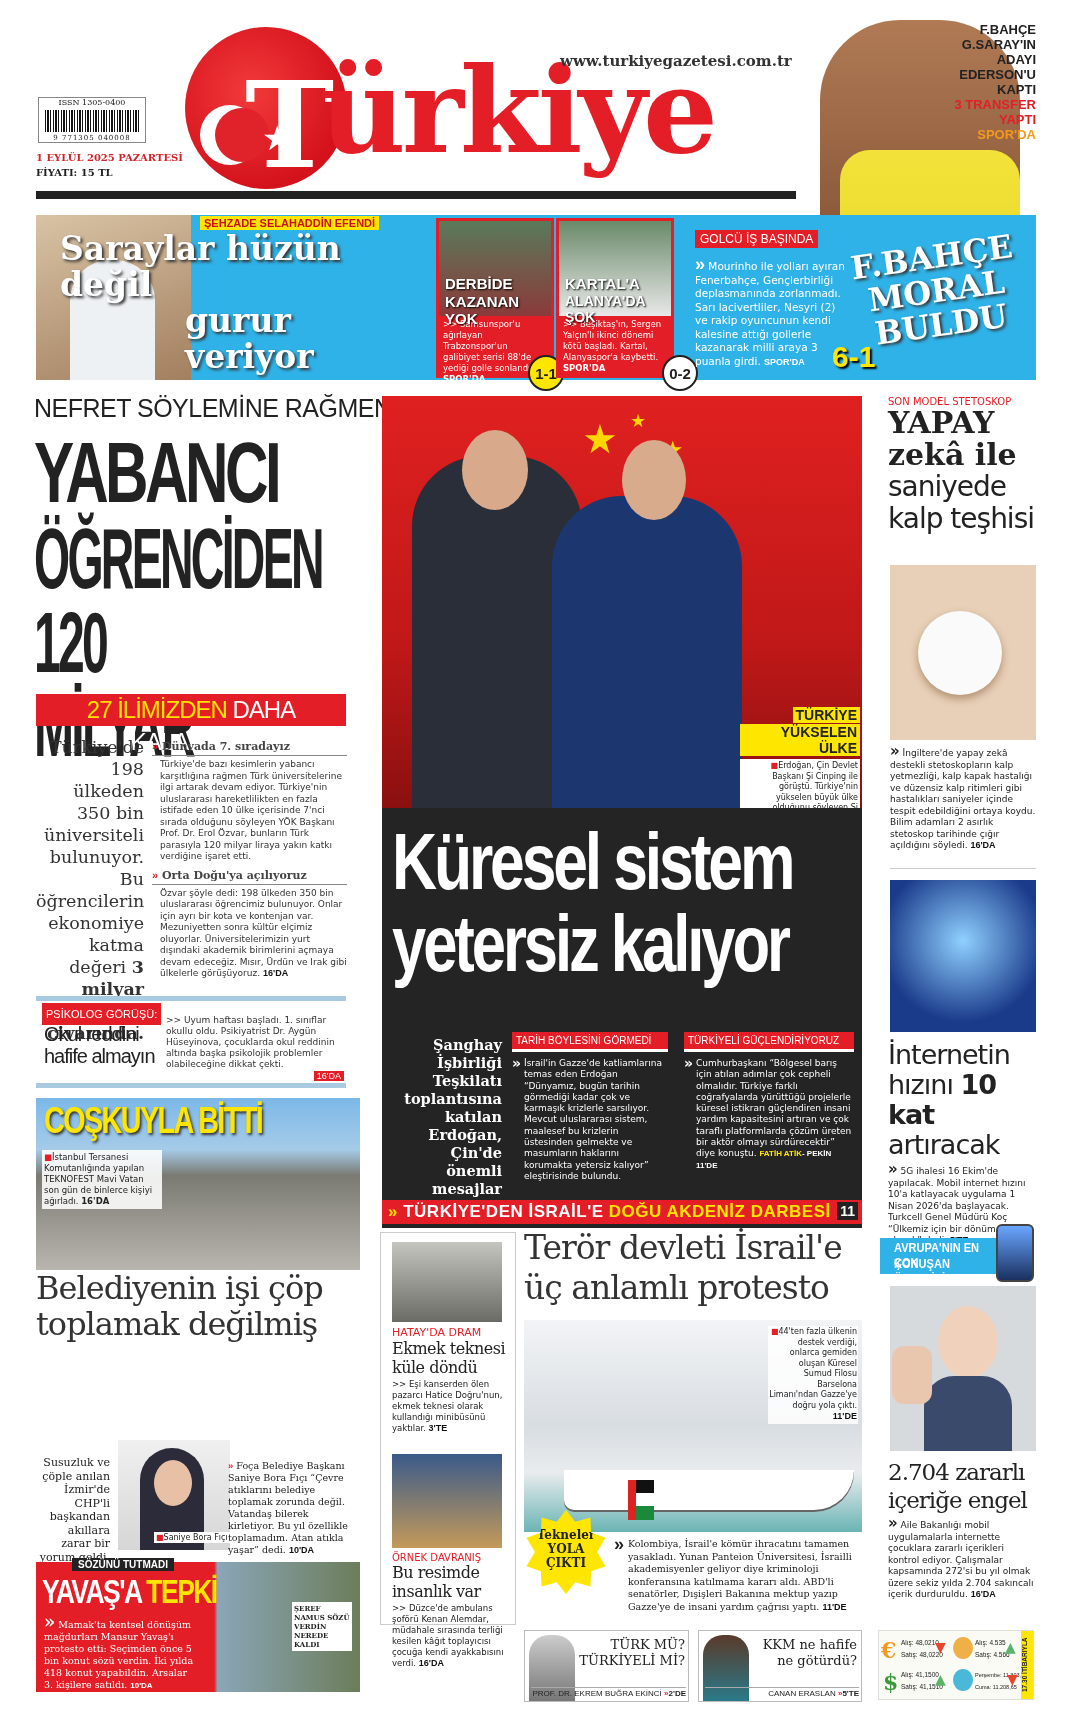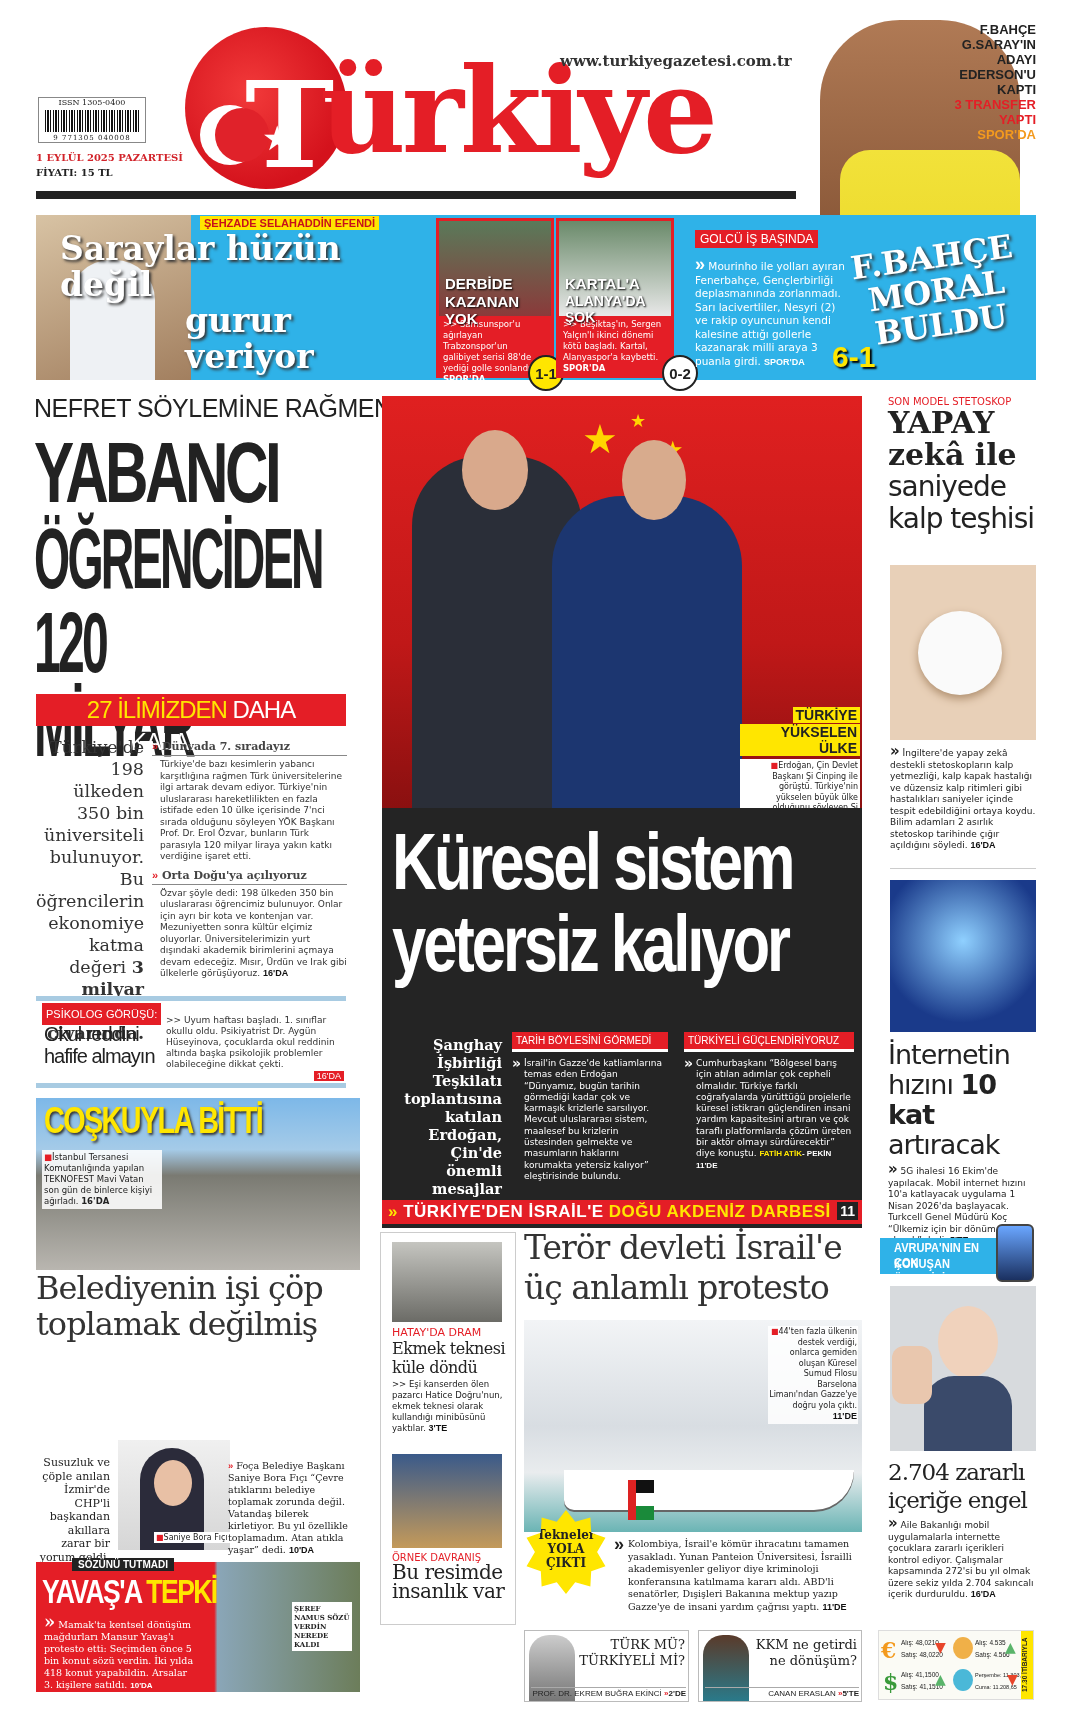--- a/index.html
+++ b/index.html
@@ -196,21 +196,22 @@
 <div class="abs" style="left:380px;top:1232px;width:136px;height:393px;border:1px solid #ccc"></div>
 <div class="abs photo" style="left:392px;top:1242px;width:110px;height:80px;background:linear-gradient(#c5c5c0,#6b6b66)"></div>
 <div class="abs" style="left:392px;top:1326px;width:118px">
   <div class="sans" style="color:#e41e26;font-size:11px">HATAY'DA DRAM</div>
   <div class="serif" style="font-size:16px;line-height:19px;letter-spacing:-0.5px">Ekmek teknesi küle döndü</div>
   <div class="sans" style="font-size:8.5px;line-height:11px;margin-top:2px"><span>&gt;&gt; Eşi kanserden ölen pazarcı Hatice Doğru'nun, ekmek teknesi olarak kullandığı minibüsünü yaktılar.</span> <b class="ref">3'TE</b></div>
 </div>
 <div class="abs photo" style="left:392px;top:1454px;width:110px;height:94px;background:linear-gradient(#3a5a8a,#c49a5a)"></div>
 <div class="abs" style="left:392px;top:1552px;width:118px">
   <div class="sans" style="color:#e41e26;font-size:10px">ÖRNEK DAVRANIŞ</div>
-  <div class="serif" style="font-size:20px;line-height:19px;letter-spacing:-0.5px">Bu resimde insanlık var</div>
+  <div class="serif" style="font-size:16px;line-height:19px;letter-spacing:-0.5px">Bu resimde insanlık var</div>
+  <div class="sans" style="font-size:8.5px;line-height:11px;margin-top:2px"><span>&gt;&gt; Düzce'de ambulans şoförü Kenan Alemdar, müdahale sırasında terliği kesilen kâğıt toplayıcısı çocuğa kendi ayakkabısını verdi.</span> <b class="ref">16'DA</b></div>
 </div>
 
 <div class="abs serif" style="left:524px;top:1228px;font-size:33px;letter-spacing:-1px;color:#333">Terör devleti İsrail'e</div>
 <div class="abs serif" style="left:524px;top:1268px;font-size:33px;letter-spacing:-1px;color:#333">üç anlamlı protesto</div>
 <div class="abs photo" style="left:524px;top:1320px;width:338px;height:212px;background:linear-gradient(#f2f4f6 0,#d8dde2 50%,#e9ecee 72%,#6ab4b4 100%)">
   <div style="position:absolute;left:40px;top:150px;width:290px;height:40px;background:#fff;border-radius:0 0 80px 20px;box-shadow:0 2px 0 #666"></div>
   <div style="position:absolute;left:104px;top:160px;width:26px;height:40px;background:linear-gradient(90deg,#d22 0 30%,transparent 30%),linear-gradient(#111 0 33%,#fff 33% 66%,#1a8a3a 66%)"></div>
 </div>
 <div class="abs sans" style="left:768px;top:1326px;width:90px;background:rgba(255,255,255,.85);font-size:8px;line-height:10.5px;text-align:right;padding:1px"><span style="color:#e41e26">■</span><span>44'ten fazla ülkenin destek verdiği, onlarca gemiden oluşan Küresel Sumud Filosu Barselona Limanı'ndan Gazze'ye doğru yola çıktı.</span> <b class="ref">11'DE</b></div>
 <div class="abs" style="left:524px;top:1510px;width:84px;height:84px;background:#ffe600;clip-path:polygon(50% 0,61% 14%,79% 9%,80% 27%,97% 33%,87% 50%,97% 67%,80% 73%,79% 91%,61% 86%,50% 100%,39% 86%,21% 91%,20% 73%,3% 67%,13% 50%,3% 33%,20% 27%,21% 9%,39% 14%);text-align:center;padding-top:18px">
@@ -220,21 +221,21 @@
 </div>
 <div class="abs serif" style="left:614px;top:1538px;width:248px;font-size:9.5px;line-height:12.5px;padding-left:14px;position:absolute"><span class="quote" style="position:absolute;left:0;top:0;color:#222;font-size:18px">»</span><span>Kolombiya, İsrail'e kömür ihracatını tamamen yasakladı. Yunan Panteion Üniversitesi, İsrailli akademisyenler geliyor diye kriminoloji konferansına katılmama kararı aldı. ABD'li senatörler, Dışişleri Bakanına mektup yazıp Gazze'ye de insani yardım çağrısı yaptı.</span> <b class="ref">11'DE</b></div>
 
 <div class="abs" style="left:524px;top:1630px;width:165px;height:72px;border:1px solid #bbb">
   <div style="position:absolute;left:4px;top:4px;width:46px;height:66px;background:linear-gradient(#ccc,#777);border-radius:20px 20px 0 0"></div>
   <div class="serif" style="position:absolute;left:52px;top:6px;width:108px;text-align:right;font-size:13px;line-height:16px">TÜRK MÜ? TÜRKİYELİ Mİ?</div>
   <div class="lib" style="position:absolute;left:6px;bottom:3px;font-size:8px;width:155px;text-align:right;border-top:1px solid #aaa;padding-top:1px"><span>PROF. DR. EKREM BUĞRA EKİNCİ</span> <b style="color:#e41e26">»</b><b>2'DE</b></div>
 </div>
 <div class="abs" style="left:698px;top:1630px;width:164px;height:72px;border:1px solid #bbb">
   <div style="position:absolute;left:4px;top:4px;width:46px;height:66px;background:linear-gradient(#5a3a2a,#2a7a8a);border-radius:20px 20px 0 0"></div>
-  <div class="serif" style="position:absolute;left:52px;top:6px;width:106px;text-align:right;font-size:13px;line-height:16px">KKM ne getirdi ne dönüşüm?</div>
+  <div class="serif" style="position:absolute;left:52px;top:6px;width:106px;text-align:right;font-size:13px;line-height:16px">KKM ne hafife ne götürdü?</div>
   <div class="lib" style="position:absolute;left:6px;bottom:3px;font-size:8px;width:154px;text-align:right;border-top:1px solid #aaa;padding-top:1px"><span>CANAN ERASLAN</span> <b style="color:#e41e26">»</b><b>5'TE</b></div>
 </div>
 
 <div class="abs" style="left:888px;top:396px;width:148px">
   <div class="sans" style="color:#e41e26;font-size:10px">SON MODEL STETOSKOP</div>
   <div class="serif" style="font-size:30px;font-weight:bold;line-height:32px">YAPAY</div>
   <div class="serif" style="font-size:30px;font-weight:bold;line-height:32px">zekâ ile</div>
   <div class="sans" style="font-size:28px;line-height:32px;letter-spacing:-1px">saniyede</div>
   <div class="sans" style="font-size:28px;line-height:32px;letter-spacing:-1px">kalp teşhisi</div>
 </div>

